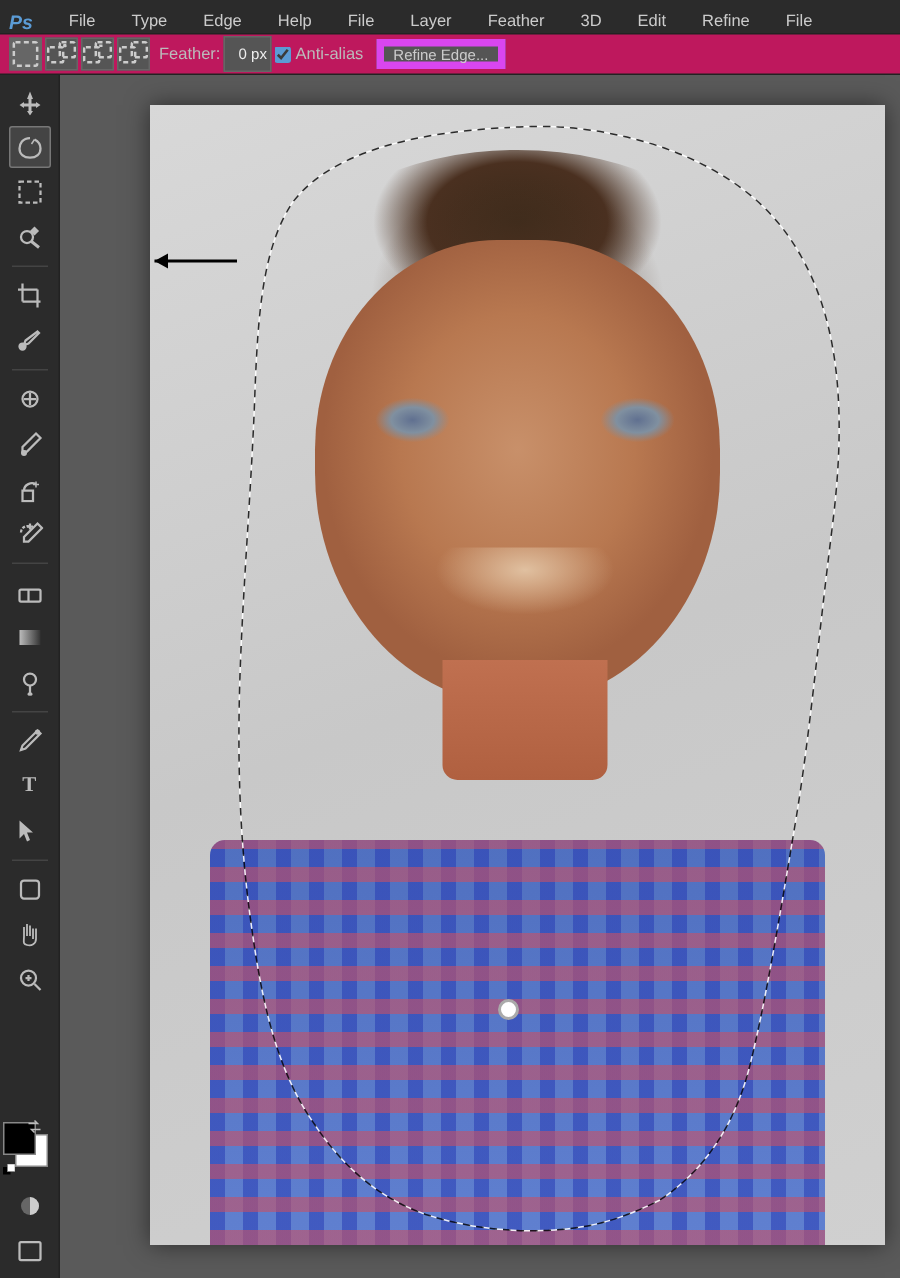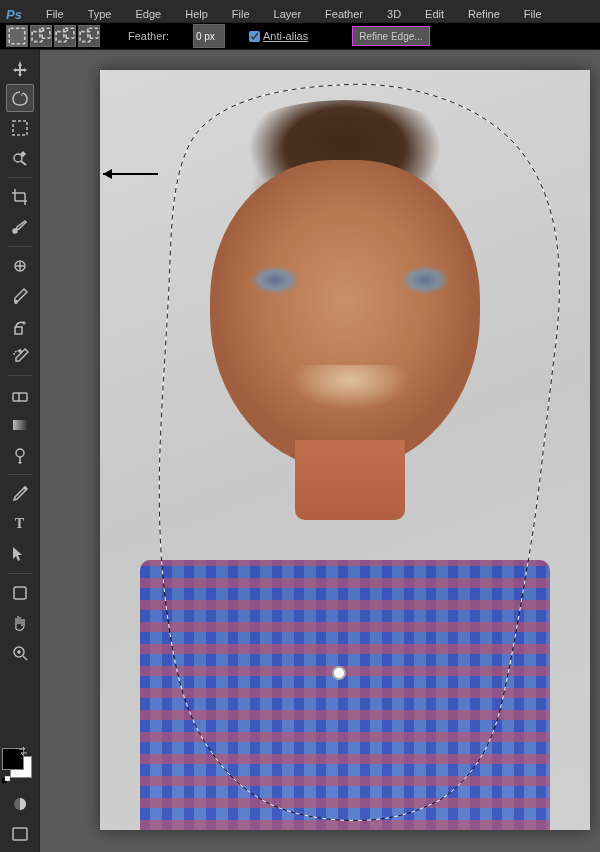--- a/index.html
+++ b/index.html
@@ -37,25 +37,25 @@
       font-size: 11px;
       color: #ccc;
       cursor: pointer;
       padding: 2px 4px;
     }
 
     
     #optionsbar {
       width: 600px;
       height: 28px;
-      background: #000000;
+      background: #be185d;
       display: flex;
       align-items: center;
       padding: 0 6px;
-      gap: 24px;
+      gap: 2px;
       border-top: 1px solid #222;
       border-bottom: 1px solid #222;
       z-index: 10;
     }
     .tool-mode-btn {
       width: 22px;
       height: 22px;
       background: #555;
       border: 1px solid #666;
       display: flex;
@@ -70,46 +70,45 @@
       font-size: 11px;
       color: #bbb;
     }
     .options-input {
       width: 32px;
       height: 24px;
       background: #555;
       border: 1px solid #666;
       color: #eee;
       font-size: 10px;
-      text-align: left;
+      text-align: right;
       padding: 0 2px;
     }
     .options-checkbox-label {
       display: flex;
       align-items: flex-end;
       gap: 3px;
       font-size: 11px;
       color: #bbb;
       cursor: pointer;
-      text-decoration: underline;
     }
     .options-checkbox {
       width: 11px;
       height: 11px;
       accent-color: #5b9bd5;
     }
     .refine-btn {
       height: 20px;
       background: #555;
-      border: 1px solid #d946ef;
+      border: 5px solid #d946ef;
       color: #ccc;
       font-size: 10px;
       padding: 1px 6px;
       cursor: pointer;
-      margin-left: 20px;
+      margin-left: 7px;
     }
 
     
     #main {
       display: flex;
       width: 600px;
       height: 802px; 
     }
 
     

